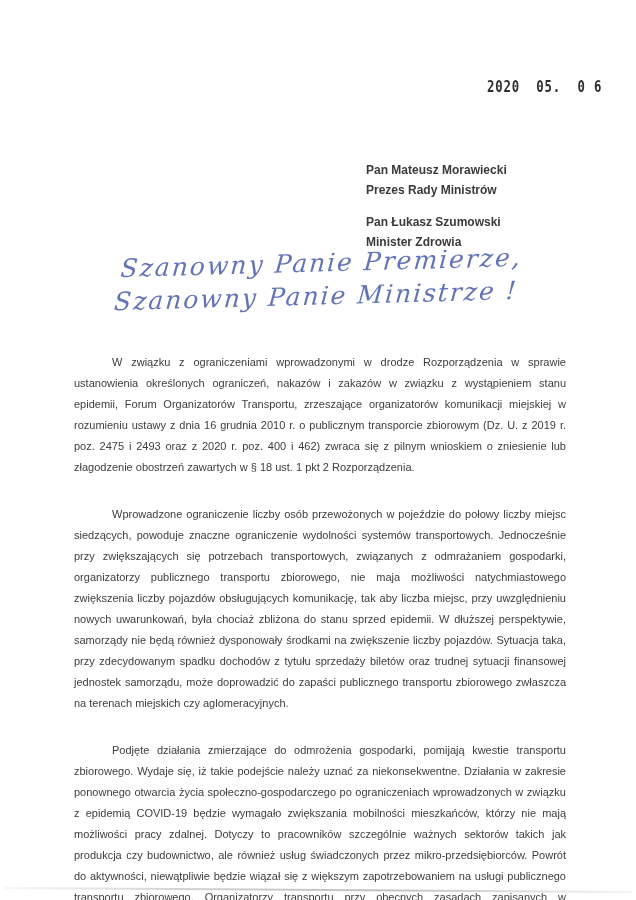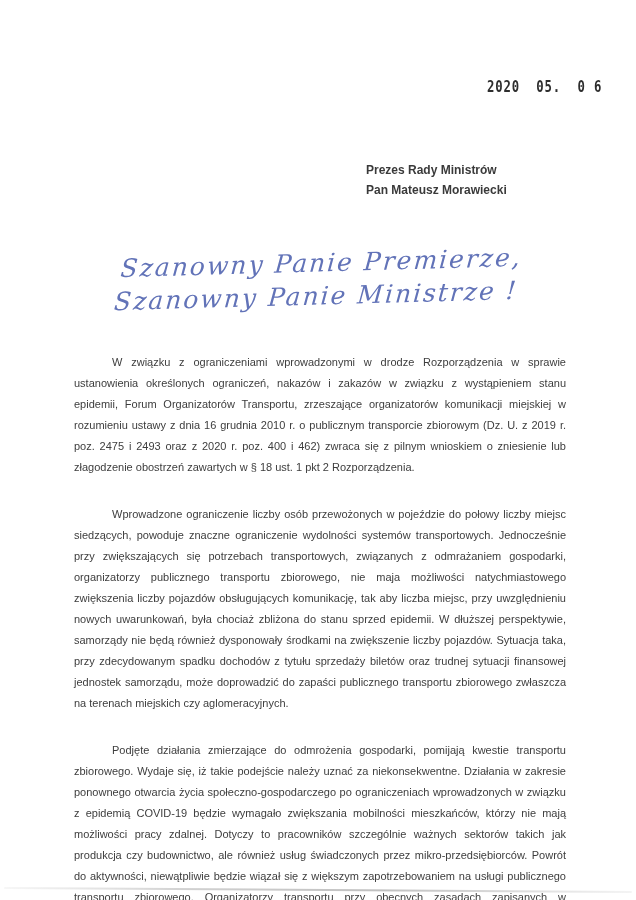--- a/index.html
+++ b/index.html
@@ -98,22 +98,26 @@
 </style>
 </head>
 <body>
 
 <div class="page">
 
   <div class="date-stamp">2020  05.  0 6</div>
 
   <div class="recipients">
     <div class="recipient">
+      <div>Pan Mateusz Morawiecki</div>
       <div>Prezes Rady Ministrów</div>
-      <div>Pan Mateusz Morawiecki</div>
+    </div>
+    <div class="recipient">
+      <div>Pan Łukasz Szumowski</div>
+      <div>Minister Zdrowia</div>
     </div>
   </div>
 
   <div class="handwriting">
     <div class="hw-line1">Szanowny Panie Premierze,</div>
     <div class="hw-line2">Szanowny Panie Ministrze !</div>
   </div>
 
   <div class="letter-body">
     <p>W związku z ograniczeniami wprowadzonymi w drodze Rozporządzenia w sprawie ustanowienia określonych ograniczeń, nakazów i zakazów w związku z wystąpieniem stanu epidemii, Forum Organizatorów Transportu, zrzeszające organizatorów komunikacji miejskiej w rozumieniu ustawy z dnia 16 grudnia 2010 r. o publicznym transporcie zbiorowym (Dz. U. z 2019 r. poz. 2475 i 2493 oraz z 2020 r. poz. 400 i 462) zwraca się z pilnym wnioskiem o zniesienie lub złagodzenie obostrzeń zawartych w § 18 ust. 1 pkt 2 Rozporządzenia.</p>

